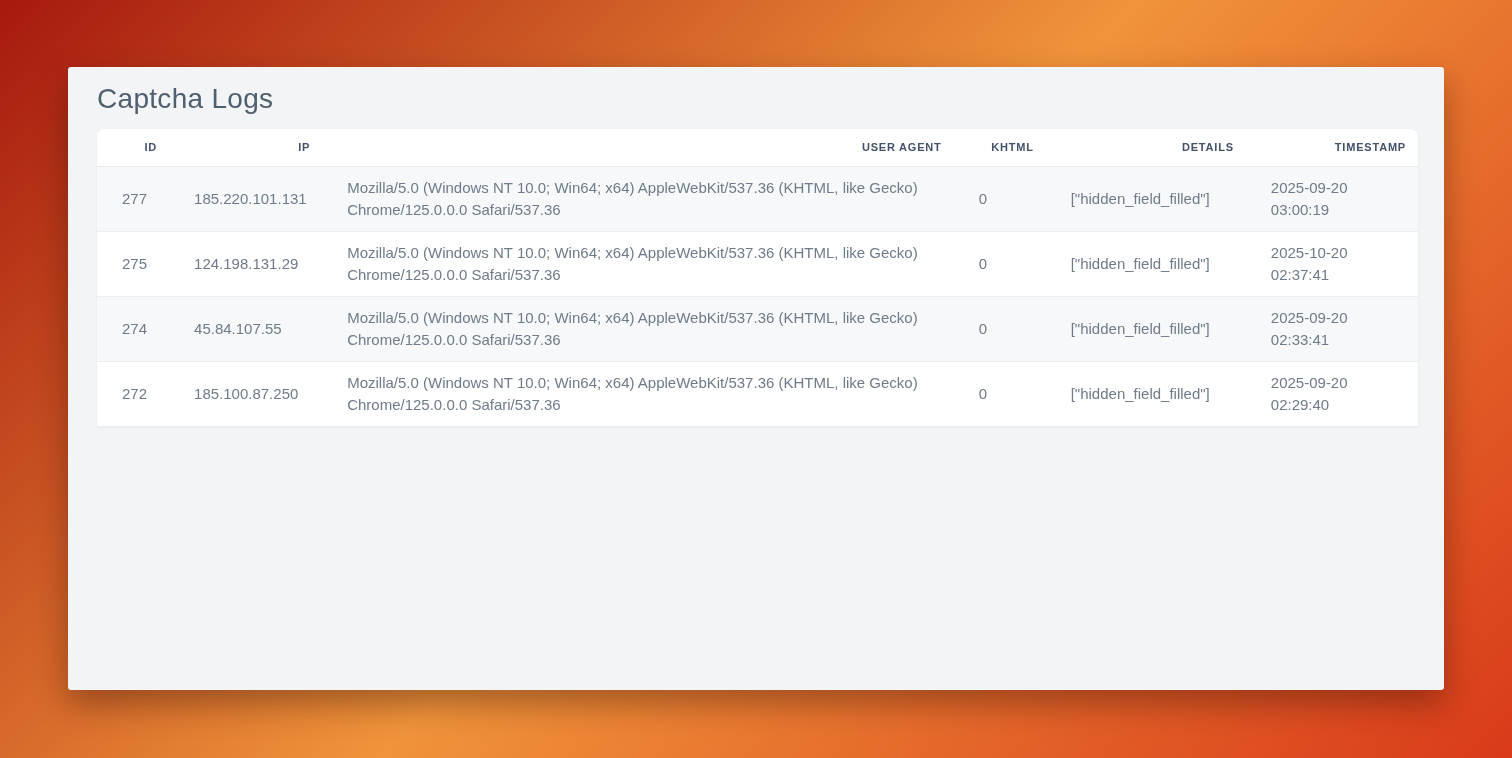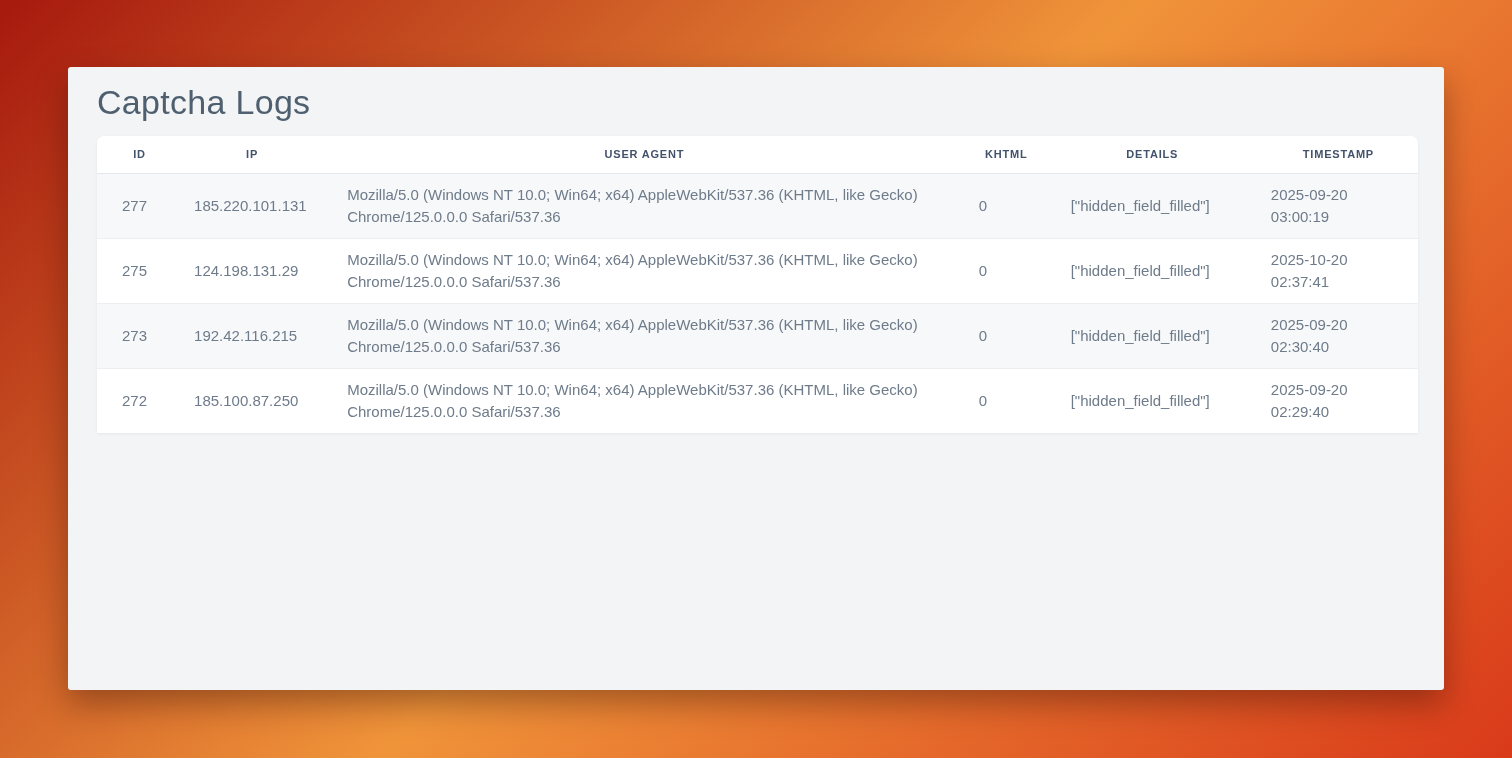--- a/index.html
+++ b/index.html
@@ -23,21 +23,21 @@
     width: 1376px;
     height: 623px;
     background: #f3f4f5;
     border-radius: 3px;
     box-shadow: 0 14px 32px rgba(45, 12, 5, 0.38);
     overflow: hidden;
     padding: 16px 26px 0 29px;
   }
 
   .page-title {
-    font-size: 34px;
+    font-size: 28px;
     font-weight: 500;
     color: #4e5f70;
     letter-spacing: 0.3px;
     margin-bottom: 14px;
   }
 
   .table-wrap {
     background: #ffffff;
     border-radius: 8px 8px 0 0;
     overflow: hidden;
@@ -53,21 +53,21 @@
   col.c-id        { width: 72px;  }
   col.c-ip        { width: 153px; }
   col.c-ua        { width: 631px; }
   col.c-score     { width: 92px;  }
   col.c-details   { width: 200px; }
   col.c-timestamp { width: 172px; }
 
   thead th {
     height: 37px;
     padding: 0 12px 0 25px;
-    text-align: center;
+    text-align: right;
     vertical-align: middle;
     font-size: 11px;
     font-weight: 700;
     letter-spacing: 0.8px;
     color: #43526b;
     background: #ffffff;
     border-bottom: 1px solid #e5e7eb;
     white-space: nowrap;
   }
 
@@ -129,26 +129,26 @@
         </tr>
         <tr>
           <td>275</td>
           <td>124.198.131.29</td>
           <td>Mozilla/5.0 (Windows NT 10.0; Win64; x64) AppleWebKit/537.36 (KHTML, like Gecko) Chrome/125.0.0.0 Safari/537.36</td>
           <td>0</td>
           <td>["hidden_field_filled"]</td>
           <td>2025-10-20 02:37:41</td>
         </tr>
         <tr>
-          <td>273</td>
-          <td>192.42.116.215</td>
+          <td>274</td>
+          <td>45.84.107.55</td>
           <td>Mozilla/5.0 (Windows NT 10.0; Win64; x64) AppleWebKit/537.36 (KHTML, like Gecko) Chrome/125.0.0.0 Safari/537.36</td>
           <td>0</td>
           <td>["hidden_field_filled"]</td>
-          <td>2025-09-20 02:30:40</td>
+          <td>2025-09-20 02:33:41</td>
         </tr>
         <tr>
           <td>272</td>
           <td>185.100.87.250</td>
           <td>Mozilla/5.0 (Windows NT 10.0; Win64; x64) AppleWebKit/537.36 (KHTML, like Gecko) Chrome/125.0.0.0 Safari/537.36</td>
           <td>0</td>
           <td>["hidden_field_filled"]</td>
           <td>2025-09-20 02:29:40</td>
         </tr>
       </tbody>

